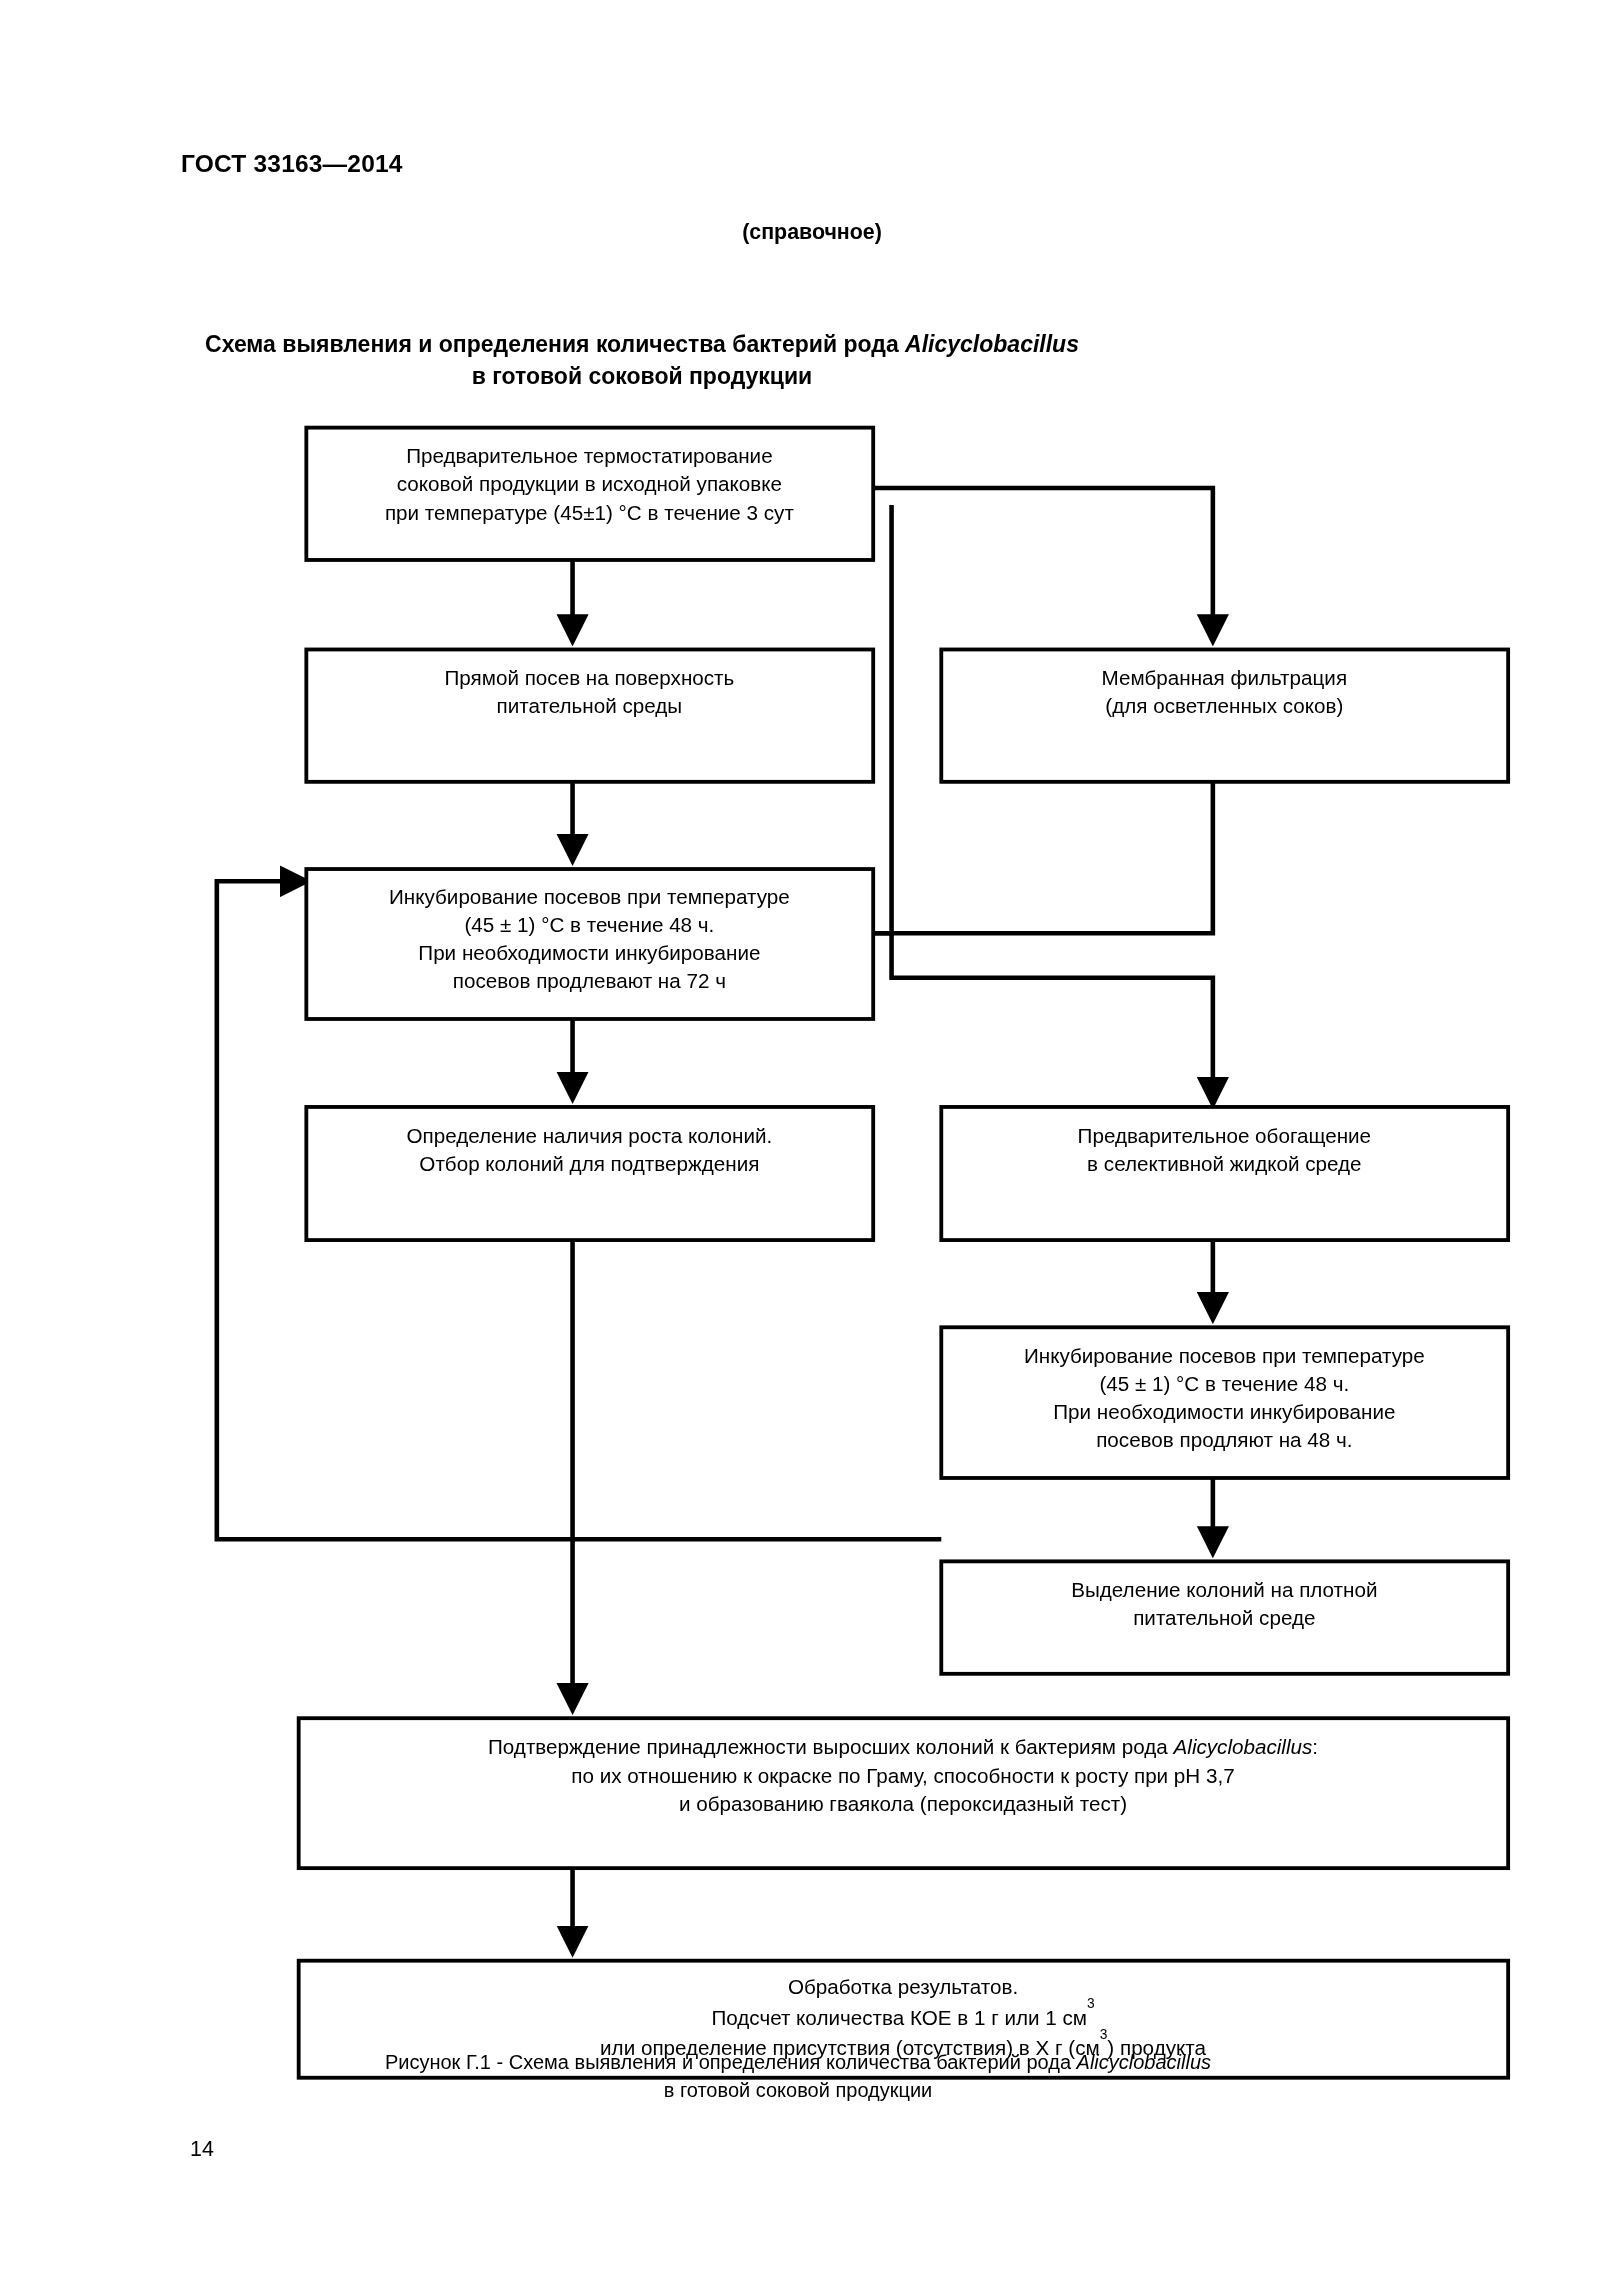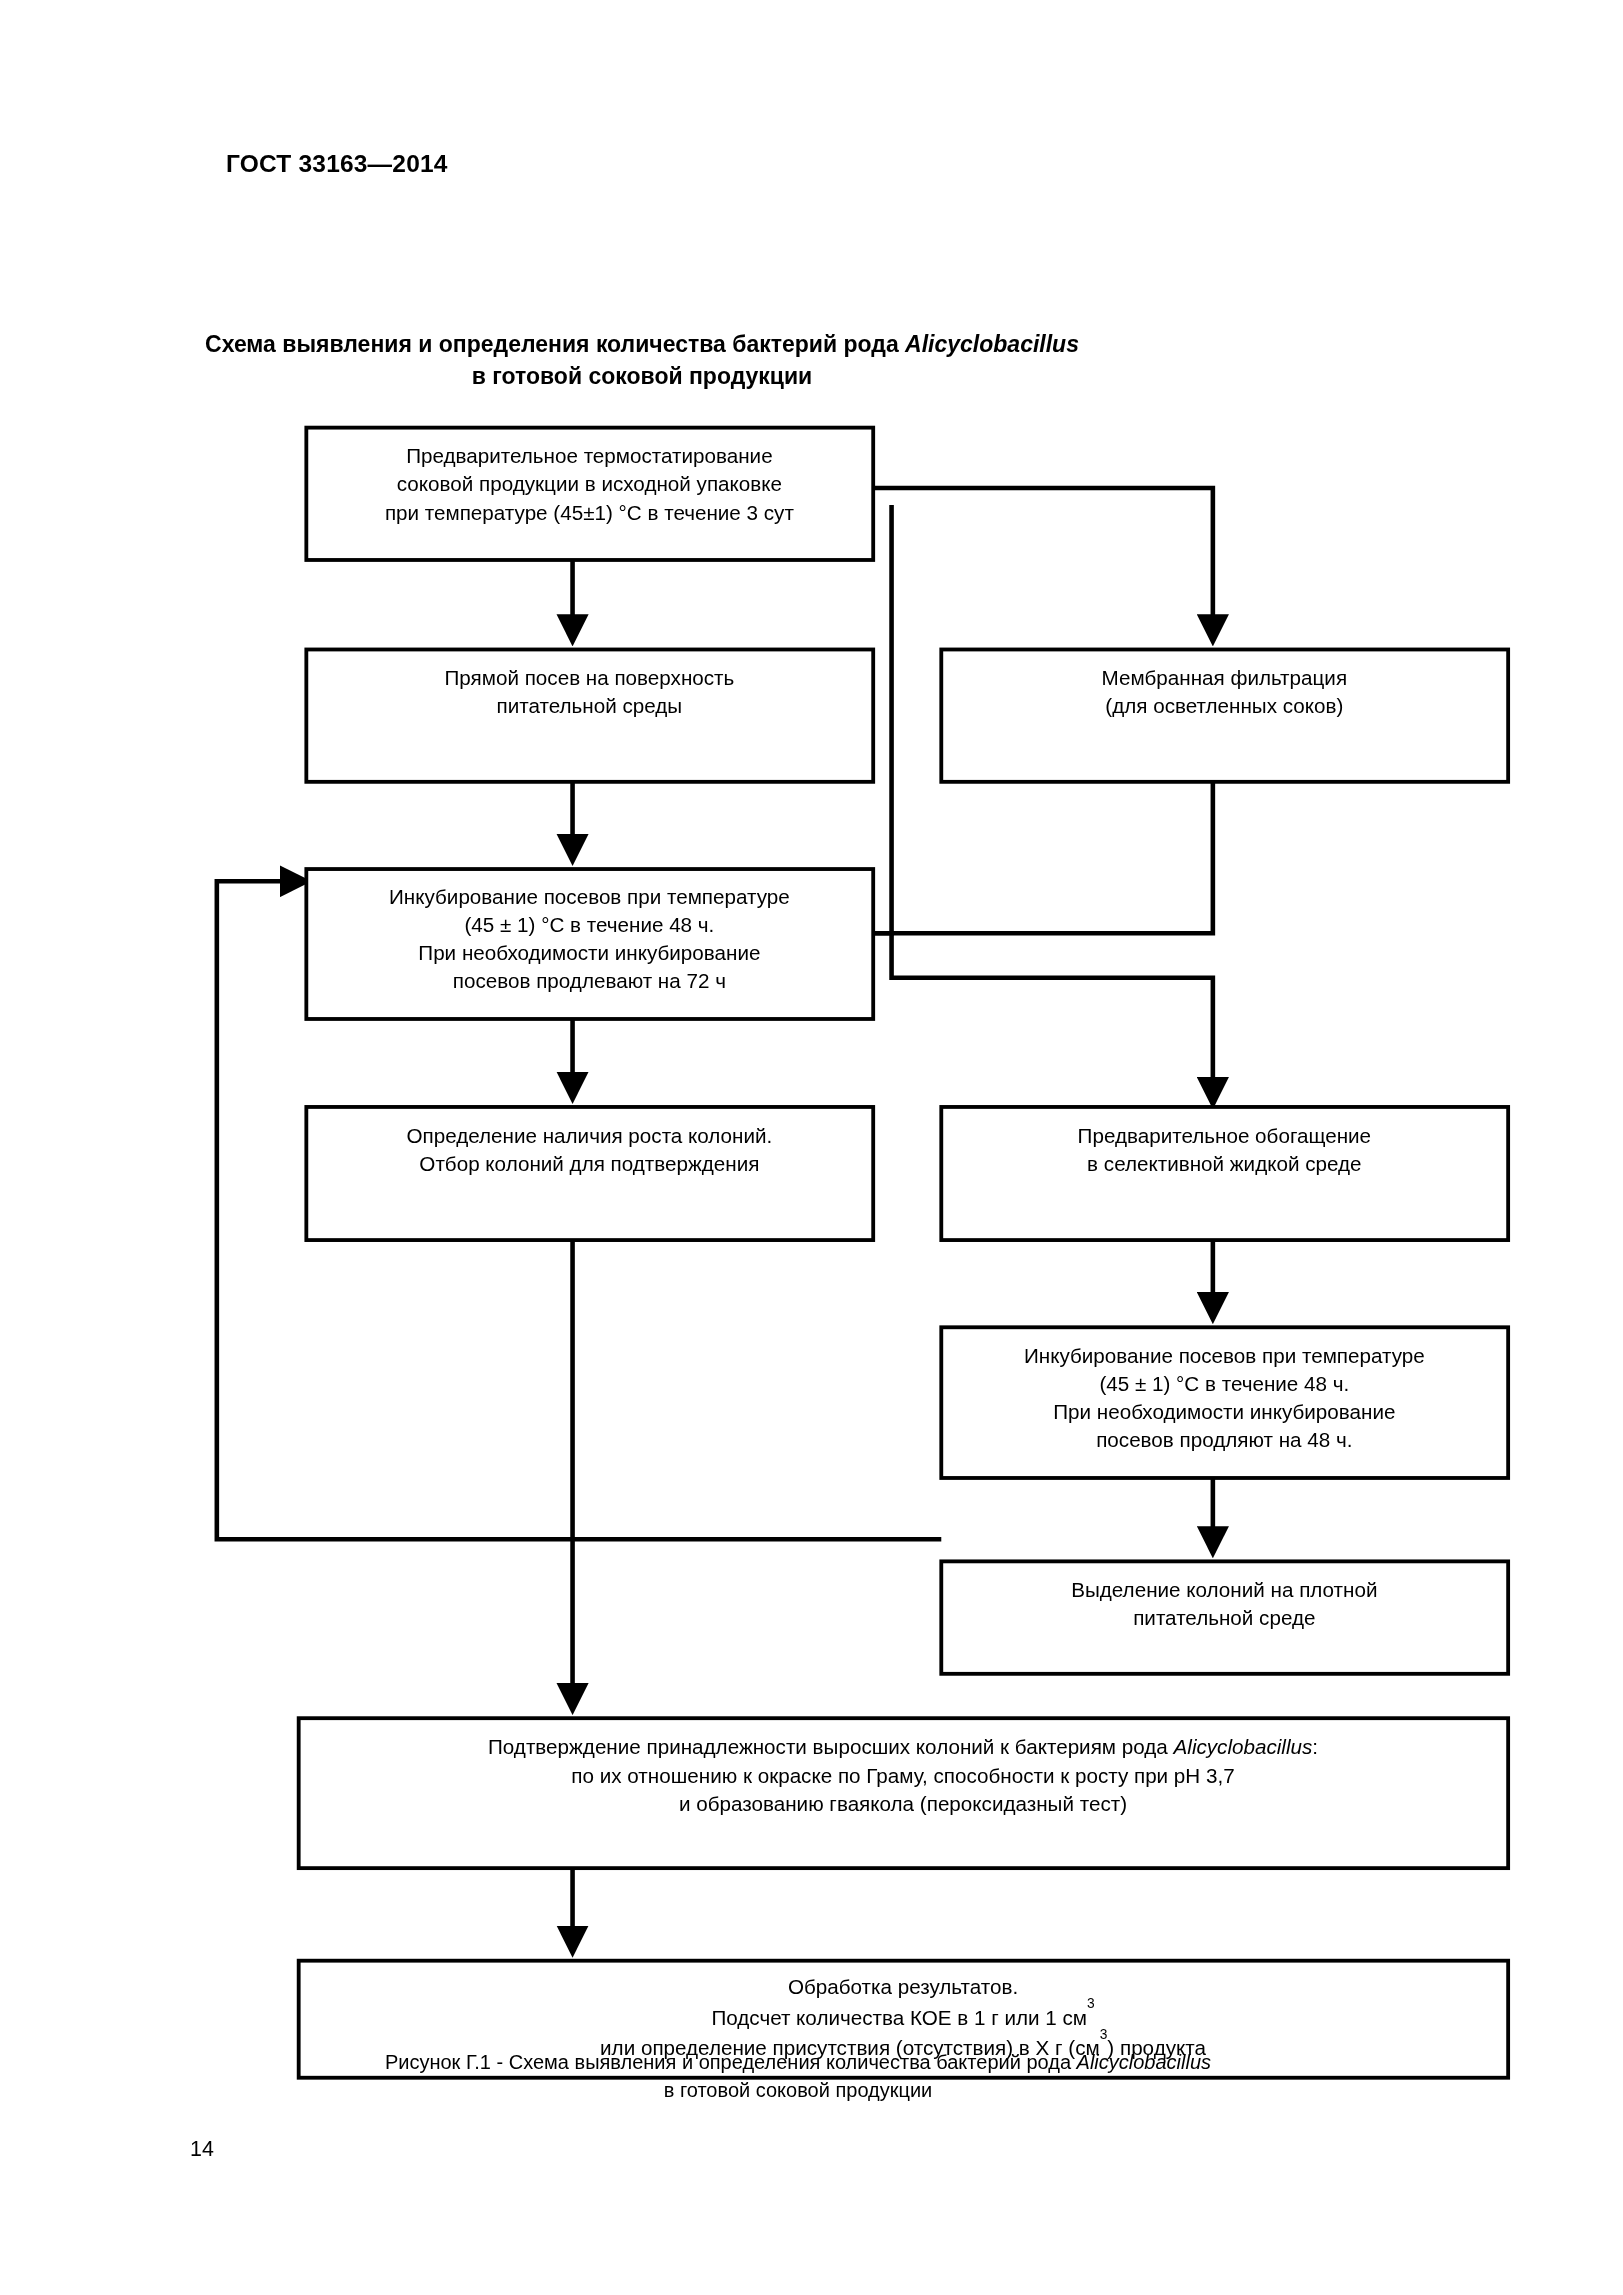--- a/index.html
+++ b/index.html
@@ -22,21 +22,20 @@
     height: 2295px;
   }
   #doc-header {
     position: absolute;
     left: 181px;
     top: 150px;
     font-size: 24.5px;
     font-weight: bold;
     letter-spacing: 0.2px;
     white-space: nowrap;
-    margin-left: 45px;
   }
   #annex-block {
     position: absolute;
     left: 0;
     top: 218px;
     width: 1624px;
     text-align: center;
     font-size: 21.4px;
     font-weight: bold;
     line-height: 1.33;
@@ -97,20 +96,21 @@
   .fc-text .it { font-style: italic; }
 </style>
 </head>
 <body>
 
 <div class="page">
 
   <div id="doc-header">ГОСТ 33163—2014</div>
 
   <div id="annex-block">
+    <div>(справочное)</div>
   </div>
 
   <div id="scheme-title">
     <div><span>Схема выявления и определения количества бактерий рода </span><span class="sp-italic">Alicyclobacillus</span></div>
     <div>в готовой соковой продукции</div>
   </div>
 
   <svg id="flowchart-svg" width="1624" height="2295" viewBox="0 0 2122 3000">
     <defs>
       <marker id="arrowhead" viewBox="0 0 12 12" refX="10" refY="6" markerWidth="7" markerHeight="7" orient="auto-start-reverse">

